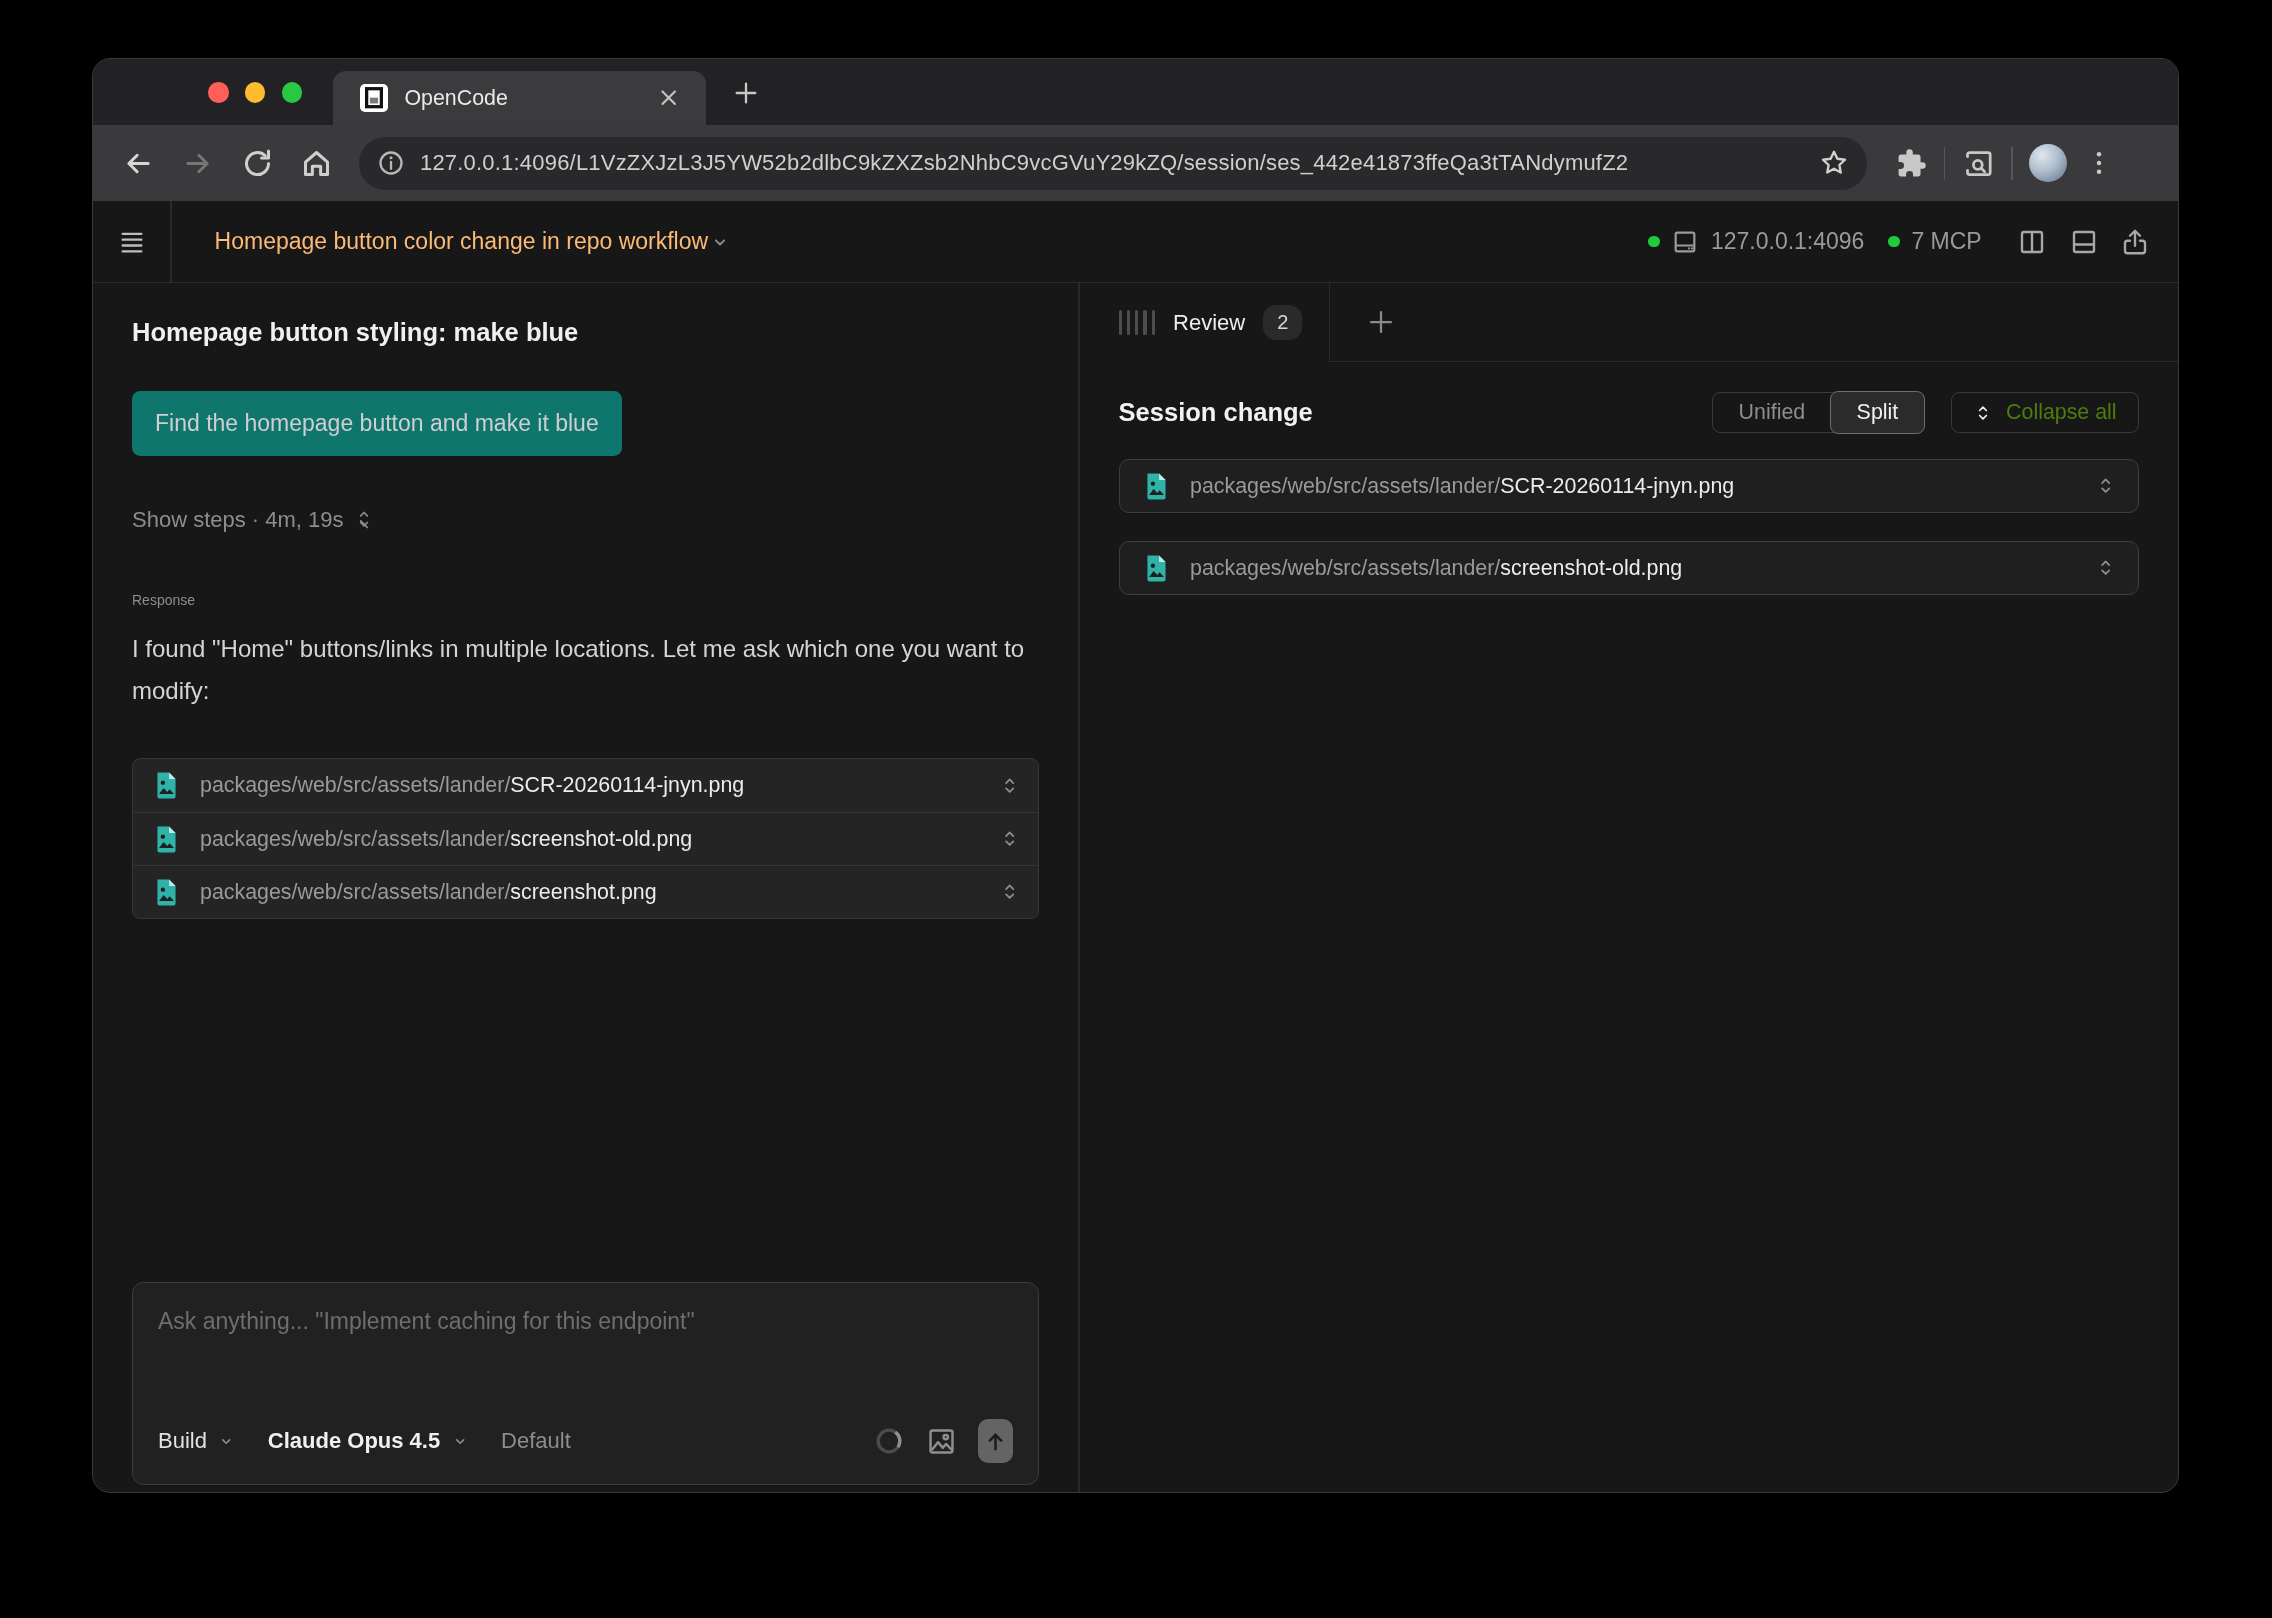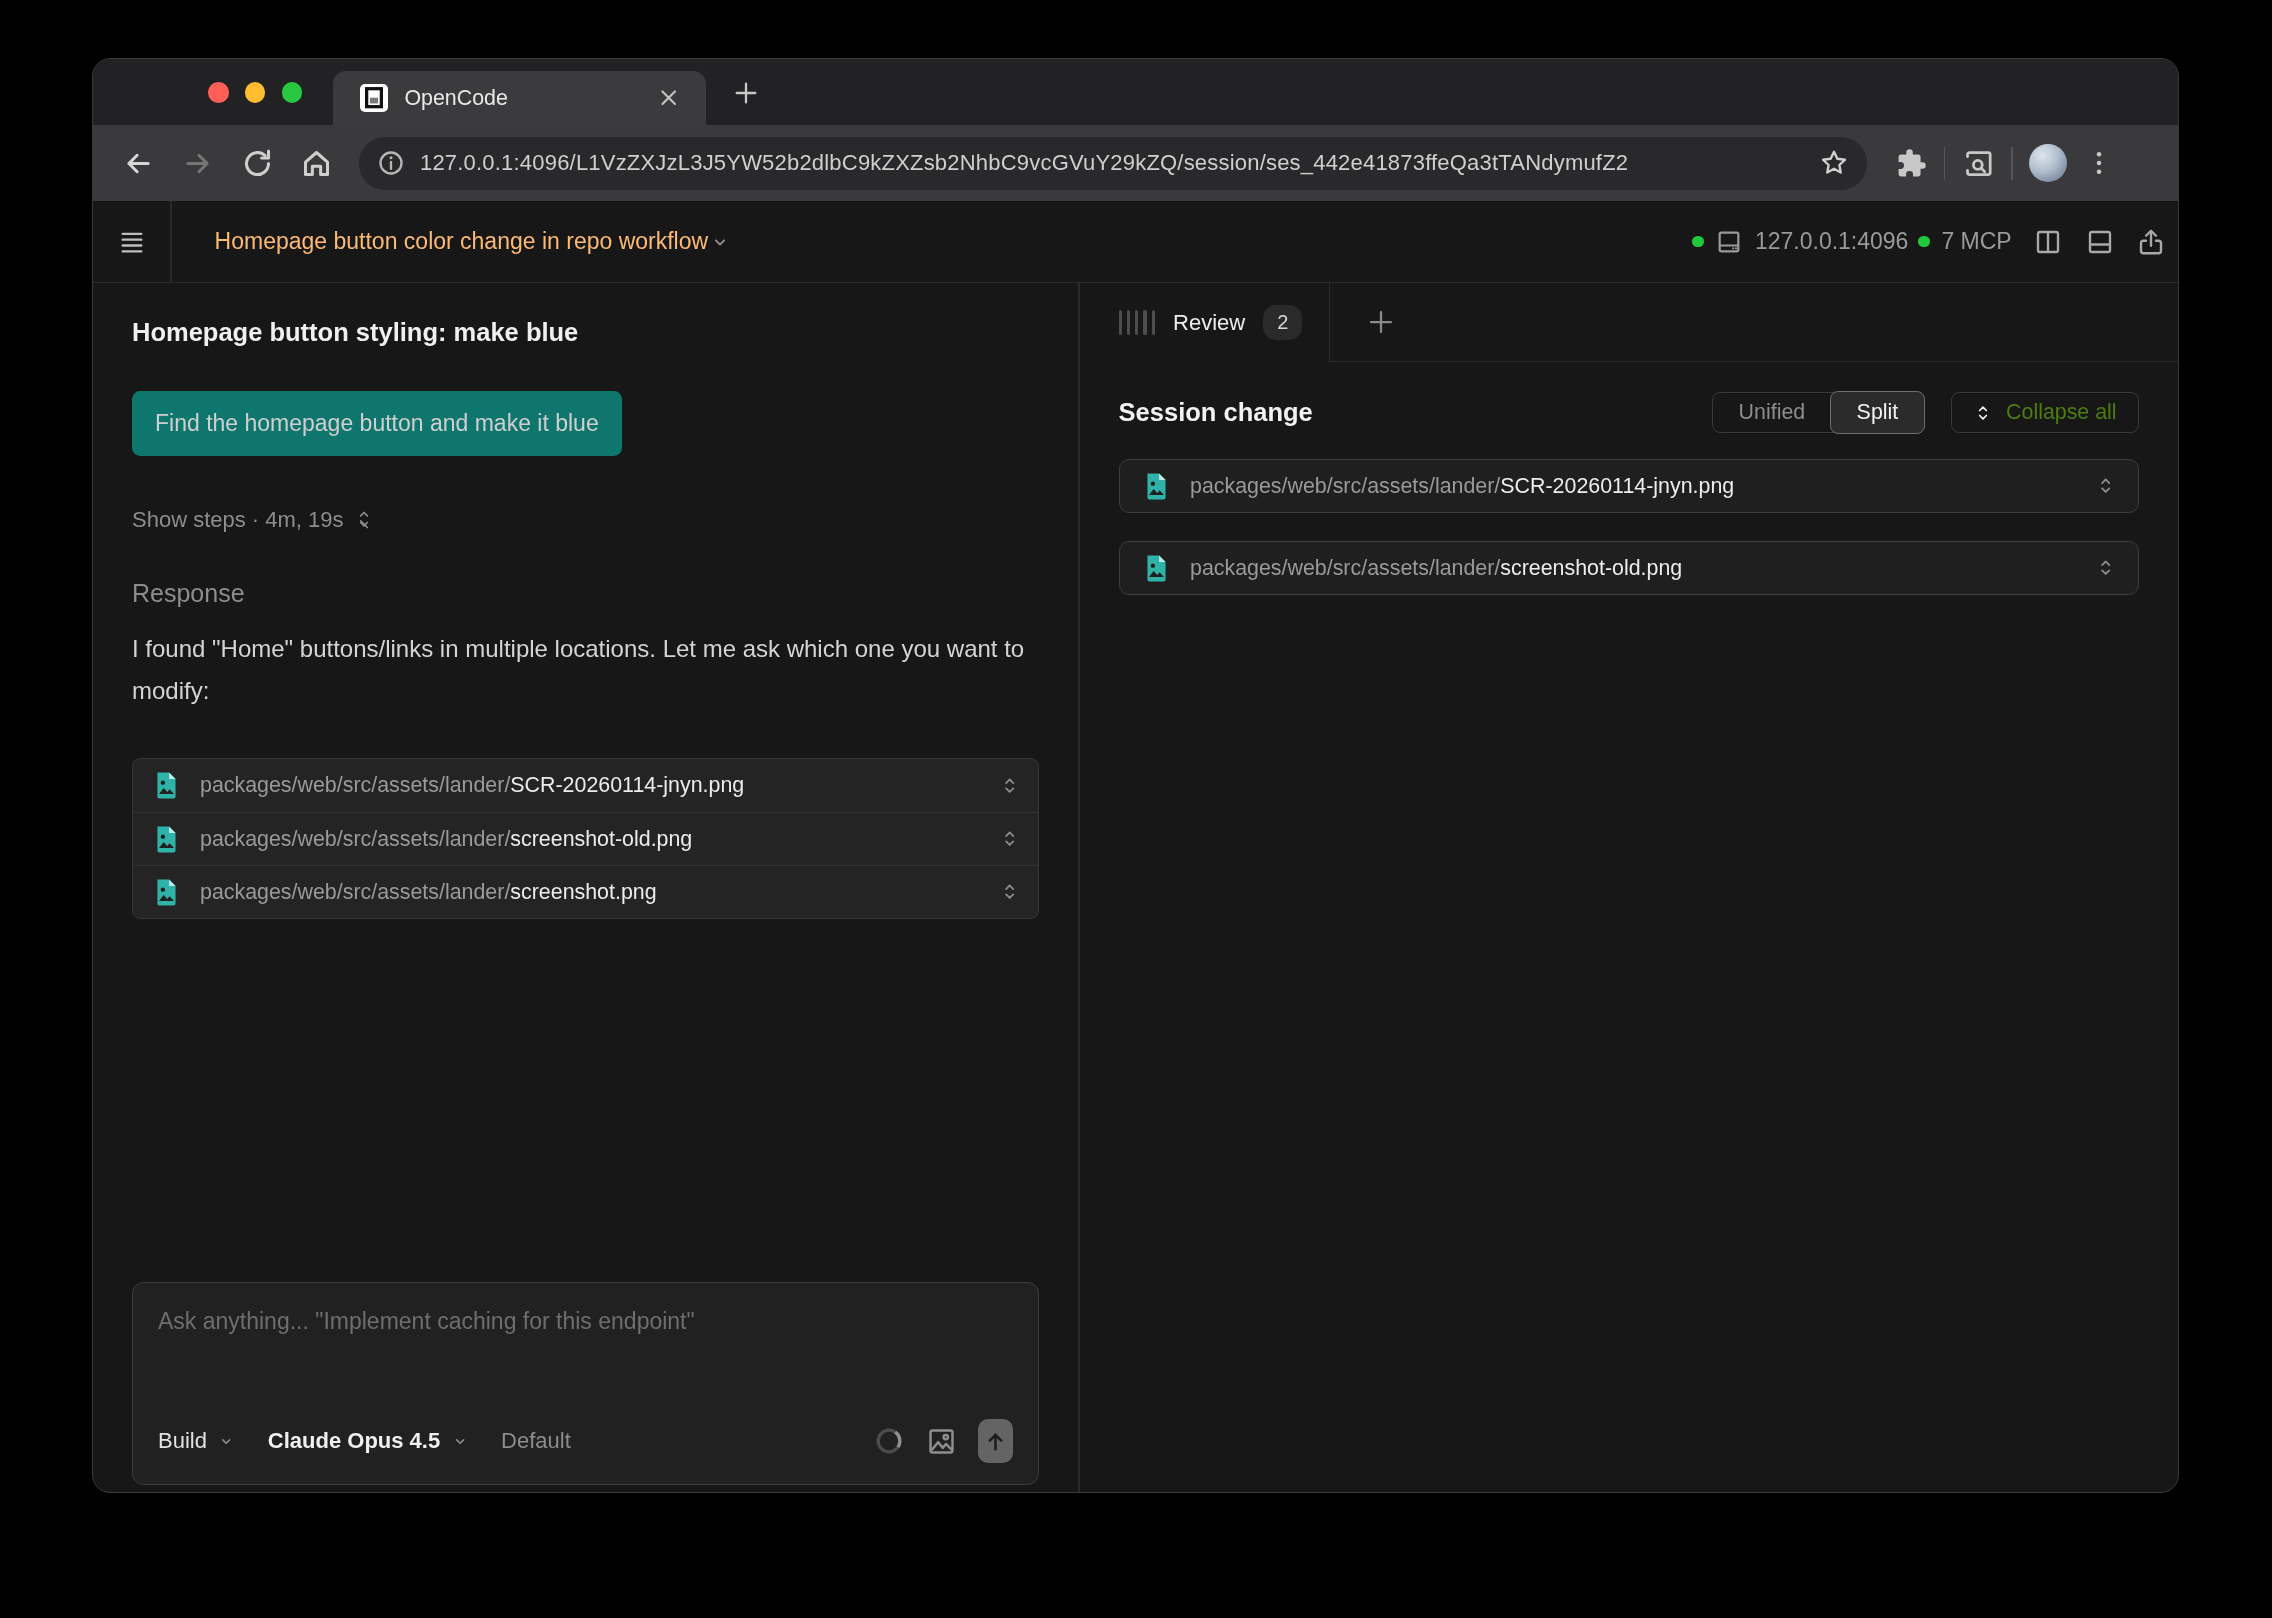--- a/index.html
+++ b/index.html
@@ -40,38 +40,38 @@
   .url-text { font-size:22px; color:#cfcfcf; white-space:nowrap; overflow:hidden; letter-spacing:0.2px; flex:1; }
   .chrome-right { display:flex; align-items:center; gap:16.4px; margin-left:18px; }
   .vsep { width:1.6px; height:33px; background:#55555a; }
   .avatar { width:38px; height:38px; border-radius:50%; background:radial-gradient(circle at 35% 30%, #dfe6ee 0%, #aebdcd 45%, #5d6d82 100%); }
 
   
   .appheader { height:82px; border-bottom:1.6px solid #2a2a2a; display:flex; align-items:center; flex:none; background:#171717; }
   .menu-btn { width:77px; height:81px; display:flex; align-items:center; justify-content:center; }
   .hdr-div { width:1.6px; height:81px; background:#2a2a2a; }
   .session-title { margin-left:43px; display:flex; align-items:center; gap:2px; font-size:23px; color:#fdba74; cursor:pointer; }
-  .hdr-right { margin-left:auto; display:flex; align-items:center; gap:10px; padding-right:12px; }
+  .hdr-right { margin-left:auto; display:flex; align-items:center; gap:24px; padding-right:28px; }
   .dot { width:11.5px; height:11.5px; border-radius:50%; background:#21c93c; flex:none; }
   .hdr-stat { display:flex; align-items:center; gap:11.5px; font-size:23px; color:#9a9a9a; }
   .hdr-icons { display:flex; align-items:center; gap:21.4px; margin-left:11.5px; }
 
   
   .main { flex:1; display:flex; min-height:0; }
   .panel-div { width:1.6px; background:#2a2a2a; flex:none; }
 
   .left { width:985px; flex:none; display:flex; flex-direction:column; padding:35px 39px 6.6px 39px; min-height:0; }
   .chat-title { font-size:25.5px; font-weight:bold; color:#f0f0f0; }
   .bubble {
     margin-top:44px; width:fit-content; max-width:100%;
     background:#0f766e; border-radius:8.2px; padding:19px 23px;
     font-size:23px; color:#cfcfcf;
   }
   .steps { margin-top:51px; display:flex; align-items:center; gap:10px; font-size:22px; color:#8d8d8d; cursor:pointer; width:fit-content; }
-  .resp-label { margin-top:46px; font-size:25px; color:#8d8d8d; }
+  .resp-label { margin-top:59px; font-size:14px; color:#8d8d8d; }
   .resp-text { margin-top:20px; font-size:24px; line-height:1.75; color:#d4d4d4; max-width:896px; }
 
   .filelist { margin-top:46px; border:1.6px solid #363636; border-radius:8.2px; background:#242424; overflow:hidden; }
   .filerow { height:53px; display:flex; align-items:center; padding:0 18px; gap:18px; cursor:pointer; }
   .filerow + .filerow { border-top:1.6px solid #343434; }
   .fpath { font-size:21.4px; white-space:nowrap; overflow:hidden; }
   .fpath .dir { color:#9a9a9a; }
   .fpath .fname { color:#ececec; }
   .row-chev { margin-left:auto; flex:none; }
 

